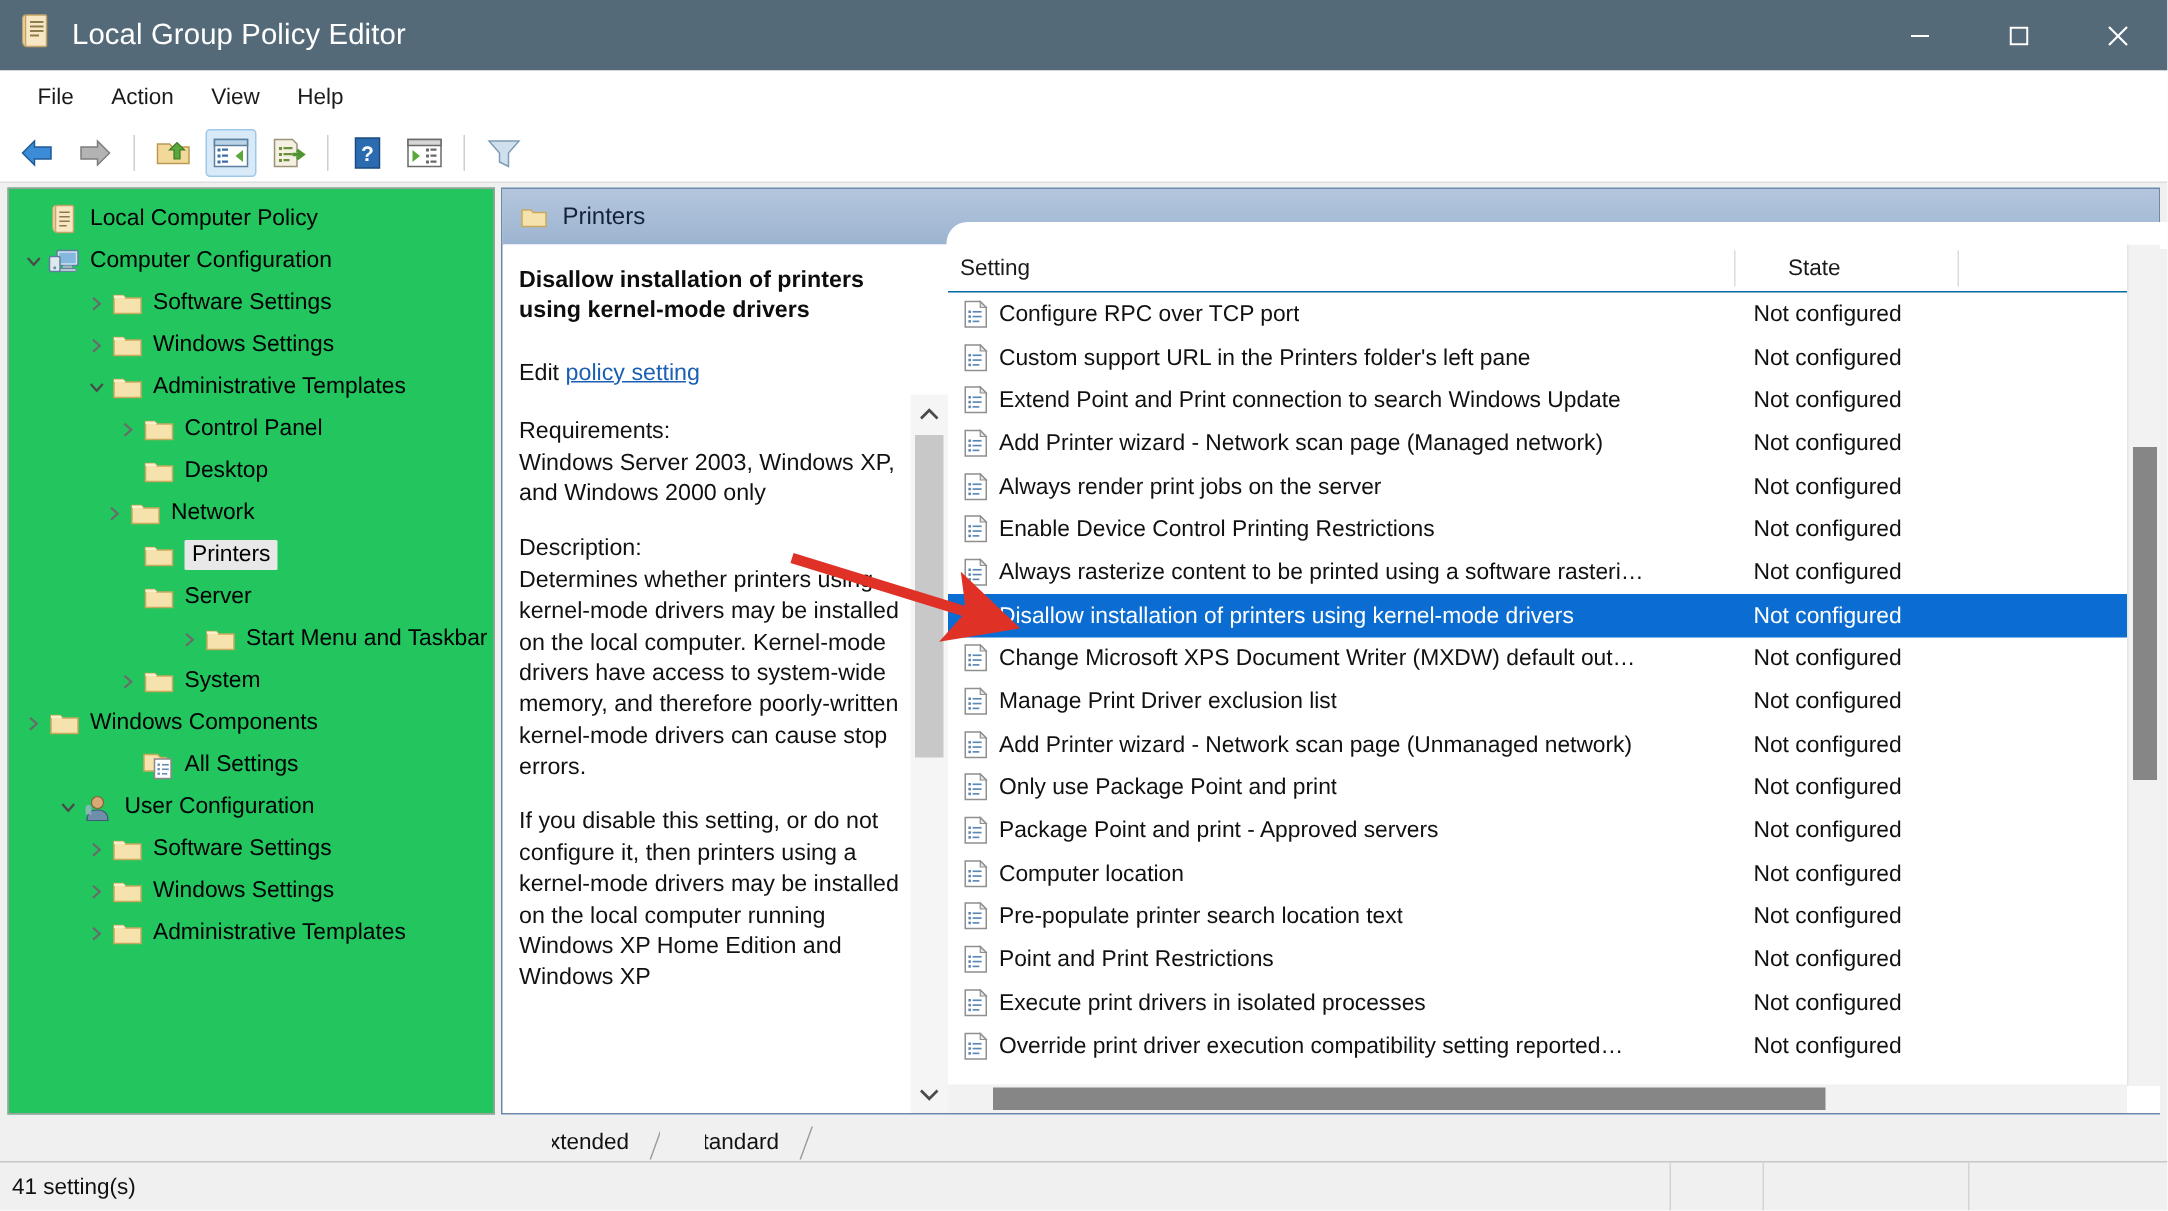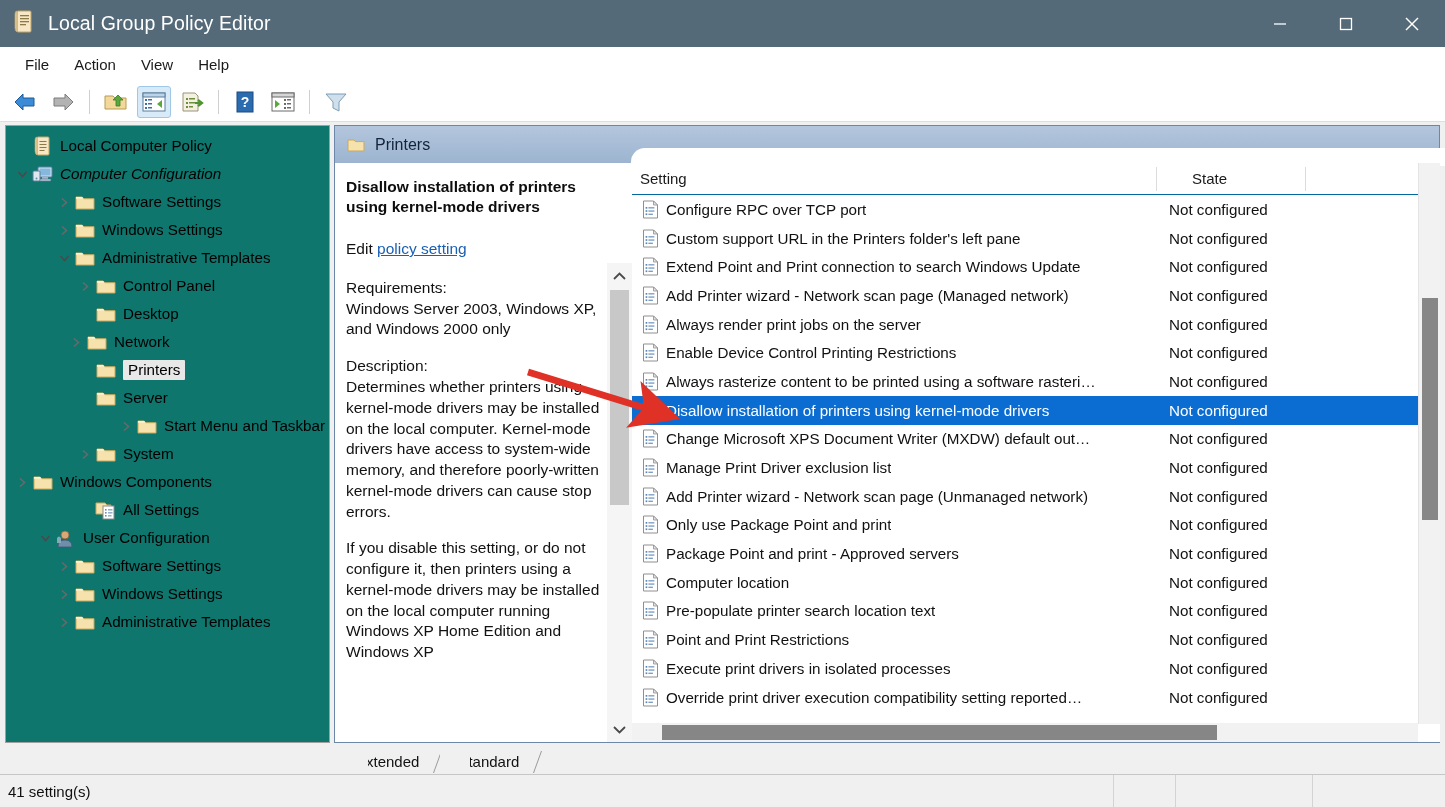--- a/index.html
+++ b/index.html
@@ -52,21 +52,21 @@
 
   
   .content{
     position:absolute;left:0;top:123px;width:1445px;height:622px;
     background:#f0f0f0;
   }
 
   
   .tree-pane{
     position:absolute;left:5px;top:2px;width:325px;height:618px;
-    background:#0f766e;border:1px solid #a0a0a0;box-sizing:border-box;
+    background:#22c55e;border:1px solid #a0a0a0;box-sizing:border-box;
     overflow:hidden;
   }
   .tree{padding:6px 0 0 0;font-size:15px;color:#000;}
   .tnode{
     display:flex;align-items:center;height:28px;padding-left:6px;white-space:nowrap;
   }
   .tnode.sel .tlabel{background:#e8e8e8;padding:1px 5px;border-radius:1px;}
   .twist{width:20px;flex:0 0 20px;display:flex;align-items:center;justify-content:center;color:#6a6a6a;font-size:11px;}
   .ticon{flex:0 0 22px;display:flex;align-items:center;justify-content:center;margin-right:6px;}
   .tlabel{font-size:15.2px;color:#000;line-height:1.2;}
@@ -301,21 +301,21 @@
                 <g fill="#8d7a49">
                   <rect x="5.5" y="5" width="7" height="1"></rect>
                   <rect x="5.5" y="8" width="7" height="1"></rect>
                   <rect x="5.5" y="11" width="7" height="1"></rect>
                   <rect x="5.5" y="14" width="5" height="1"></rect>
                 </g>
               </svg>
             </span>
             <span class="tlabel">Local Computer Policy</span>
           </div>
-          <div class="tnode" style=" font-style: italic;">
+          <div class="tnode" style="">
             <span class="twist">
               <svg width="11" height="9" viewBox="0 0 11 9">
                 <path d="M1.5 2 L5.5 6.5 L9.5 2" fill="none" stroke="#4a4a4a" stroke-width="1.5"></path>
               </svg>
             </span>
             <span class="ticon">
               <svg width="22" height="19" viewBox="0 0 22 19">
                 <rect x="6" y="2" width="14" height="10" rx="1" fill="#cfe3f2" stroke="#5d7f9c" stroke-width="1"></rect>
                 <rect x="7.5" y="3.5" width="11" height="7" fill="#86b8dd"></rect>
                 <rect x="10" y="12" width="6" height="2" fill="#9fb4c4"></rect>

